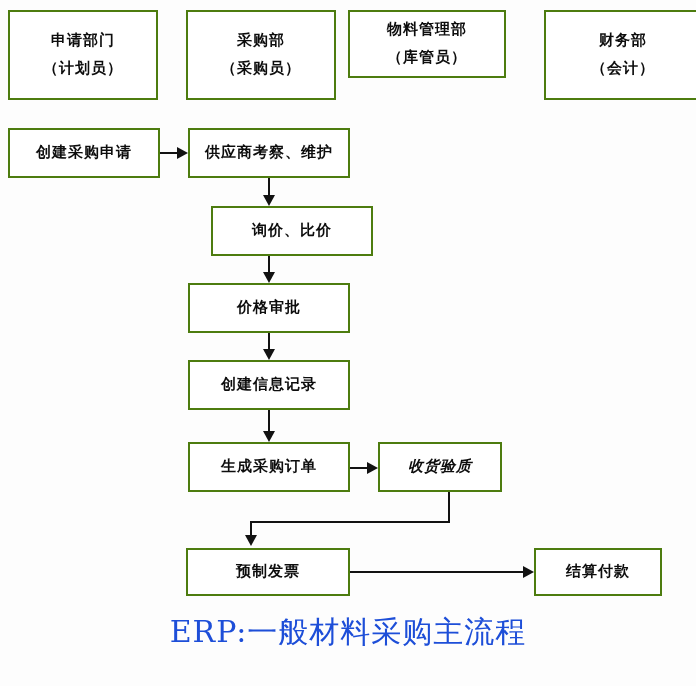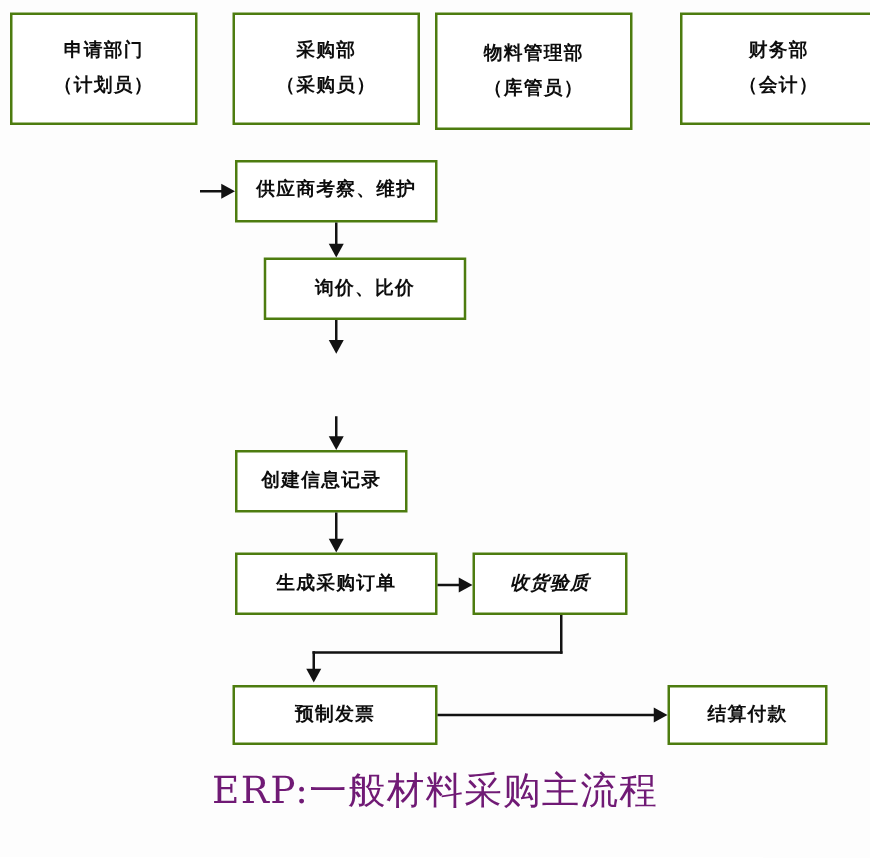--- a/index.html
+++ b/index.html
@@ -74,60 +74,66 @@
 
   
   #caption {
     position: absolute;
     left: 0;
     top: 612px;
     width: 696px;
     text-align: center;
     font-family: "DejaVu Serif", "Liberation Serif", serif;
     font-size: 30px;
-    color: #701a75;
+    color: #1d4ed8;
     letter-spacing: 1px;
   }
 </style>
 </head>
 <body>
 
 <div id="page">
 
   <div class="box lane" style="left:8px; top:10px; width:150px; height:90px;">
     <span class="line line1">申请部门</span>
     <span class="line line2">（计划员）</span>
   </div>
 
   <div class="box lane" style="left:186px; top:10px; width:150px; height:90px;">
     <span class="line line1">采购部</span>
     <span class="line line2">（采购员）</span>
   </div>
 
-  <div class="box lane" style="left:348px; top:10px; width:158px; height:94px;">
+  <div class="box lane" style="left:348px; top:10px; width:158px; height:68px;">
     <span class="line line1">物料管理部</span>
     <span class="line line2">（库管员）</span>
   </div>
 
   <div class="box lane" style="left:520px; top:10px; width:158px; height:90px;margin-left:24px;">
     <span class="line line1">财务部</span>
     <span class="line line2">（会计）</span>
   </div>
 
+  <div class="box proc" style="left:8px; top:128px; width:152px; height:50px;">
+    <span class="line">创建采购申请</span>
+  </div>
 
   <div class="box proc" style="left:188px; top:128px; width:162px; height:50px;font-family:Liberation Serif, serif;">
     <span class="line">供应商考察、维护</span>
   </div>
 
   <div class="box proc" style="left:188px; top:206px; width:162px; height:50px;margin-left:23px;">
     <span class="line">询价、比价</span>
   </div>
 
+  <div class="box proc" style="left:188px; top:283px; width:162px; height:50px;">
+    <span class="line">价格审批</span>
+  </div>
 
-  <div class="box proc" style="left:188px; top:360px; width:138px; height:50px;">
+  <div class="box proc" style="left:188px; top:360px; width:162px; height:50px;">
     <span class="line">创建信息记录</span>
   </div>
 
   <div class="box proc" style="left:188px; top:442px; width:162px; height:50px;">
     <span class="line">生成采购订单</span>
   </div>
 
   <div class="box proc" style="left:378px; top:442px; width:124px; height:50px;font-style:italic;">
     <span class="line">收货验质</span>
   </div>

